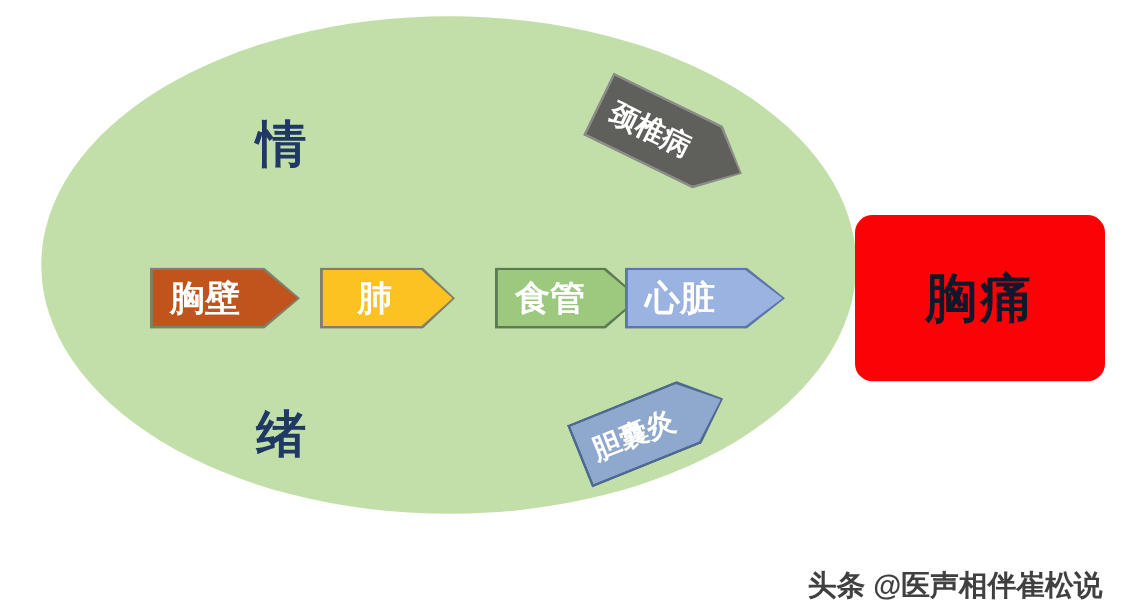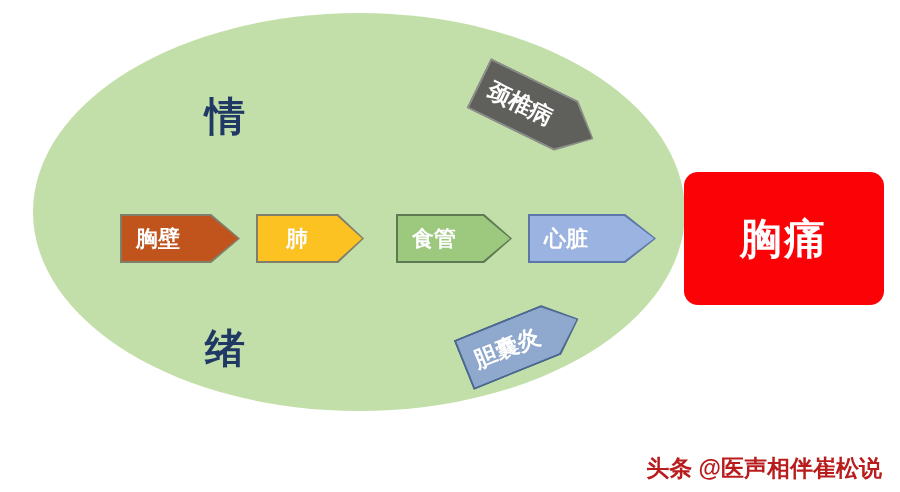--- a/index.html
+++ b/index.html
@@ -45,41 +45,41 @@
     position: absolute;
     display: flex;
     align-items: center;
     justify-content: flex-start;
     box-sizing: border-box;
     -webkit-clip-path: polygon(0 0, 76% 0, 100% 50%, 76% 100%, 0 100%);
     clip-path: polygon(0 0, 76% 0, 100% 50%, 76% 100%, 0 100%);
   }
   .chev .lbl {
     color: #ffffff;
-    font-size: 22px;
+    font-size: 28px;
     font-weight: 700;
     line-height: 1;
     white-space: nowrap;
     padding-left: 14px;
     text-shadow: 0 0 1px rgba(0,0,0,.08);
   }
   
   .chev-wrap { position: absolute; }
   .chev-border {
     position: absolute;
     left: 0; top: 0;
     -webkit-clip-path: polygon(0 0, 76% 0, 100% 50%, 76% 100%, 0 100%);
     clip-path: polygon(0 0, 76% 0, 100% 50%, 76% 100%, 0 100%);
   }
 
   
   #chev-chestwall { left: 120px; top: 214px; width: 120px; height: 49px; }
   #chev-lung      { left: 256px; top: 214px; width: 108px; height: 49px; }
   #chev-esoph     { left: 396px; top: 214px; width: 116px; height: 49px; padding-left: 40px; }
-  #chev-heart     { left: 528px; top: 214px; width: 128px; height: 49px; }
+  #chev-heart     { left: 500px; top: 214px; width: 128px; height: 49px; }
 
   
   .rot-wrap {
     position: absolute;
     transform-origin: 50% 50%;
   }
   .rot-wrap .chev-border,
   .rot-wrap .chev { position: absolute; left: 0; top: 0; }
 
   #rot-cervical { left: 472px; top: 83px;  width: 128px; height: 56px; transform: rotate(26deg); }
@@ -92,34 +92,34 @@
     top: 172px;
     width: 200px;
     height: 133px;
     background: #fb0207;
     border-radius: 14px;
     display: flex;
     align-items: center;
     justify-content: center;
   }
   .red-box .lbl {
-    color: #ffffff;
+    color: #0f172a;
     font-size: 42px;
     font-weight: 700;
     line-height: 1;
     letter-spacing: 2px;
     white-space: nowrap;
   }
 
   
   .watermark {
     position: absolute;
     right: 18px;
     bottom: 12px;
-    color: #b91c1c;
+    color: #404040;
     font-size: 23px;
     font-weight: 700;
     line-height: 1;
     white-space: nowrap;
     text-shadow:
        1px 0 0 rgba(255,255,255,.85),
       -1px 0 0 rgba(255,255,255,.85),
        0 1px 0 rgba(255,255,255,.85),
        0 -1px 0 rgba(255,255,255,.85);
   }

